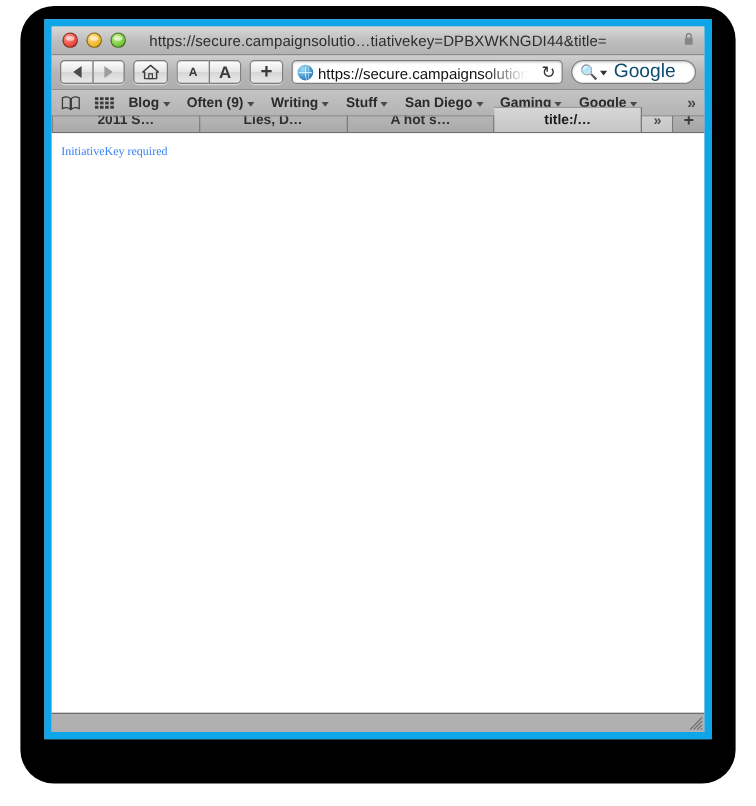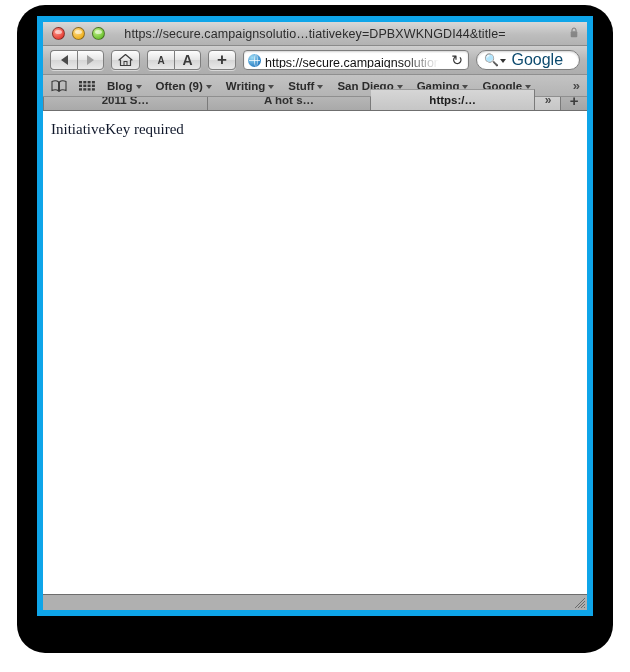--- a/index.html
+++ b/index.html
@@ -337,22 +337,22 @@
     flex: 1 1 auto;
     background: #ffffff;
     position: relative;
     overflow: hidden;
   }
   .page-text {
     position: absolute;
     left: 8px;
     top: 10px;
     font-family: "Liberation Serif", serif;
-    font-size: 15px;
-    color: #0f172a;
+    font-size: 10px;
+    color: #3b82f6;
   }
 
   
   .statusbar {
     height: 15px;
     background: #b0b0b0;
     border-top: 1px solid #6d6d6d;
     flex: 0 0 auto;
     position: relative;
   }
@@ -485,24 +485,27 @@
       </span>
 
       <span class="bm-overflow">»</span>
     </div>
 
     <div class="tab-bar">
       <div class="tab">
         <span>2011 S…</span>
       </div>
       <div class="tab">
+        <span>Lies, D…</span>
+      </div>
+      <div class="tab">
         <span>A hot s…</span>
       </div>
       <div class="tab active">
-        <span>https:/…</span>
+        <span>title:/…</span>
       </div>
       <div class="tab-overflow">»</div>
       <div class="tab-new">+</div>
     </div>
 
     <div class="content">
       <div class="page-text">InitiativeKey required</div>
     </div>
 
     <div class="statusbar">

